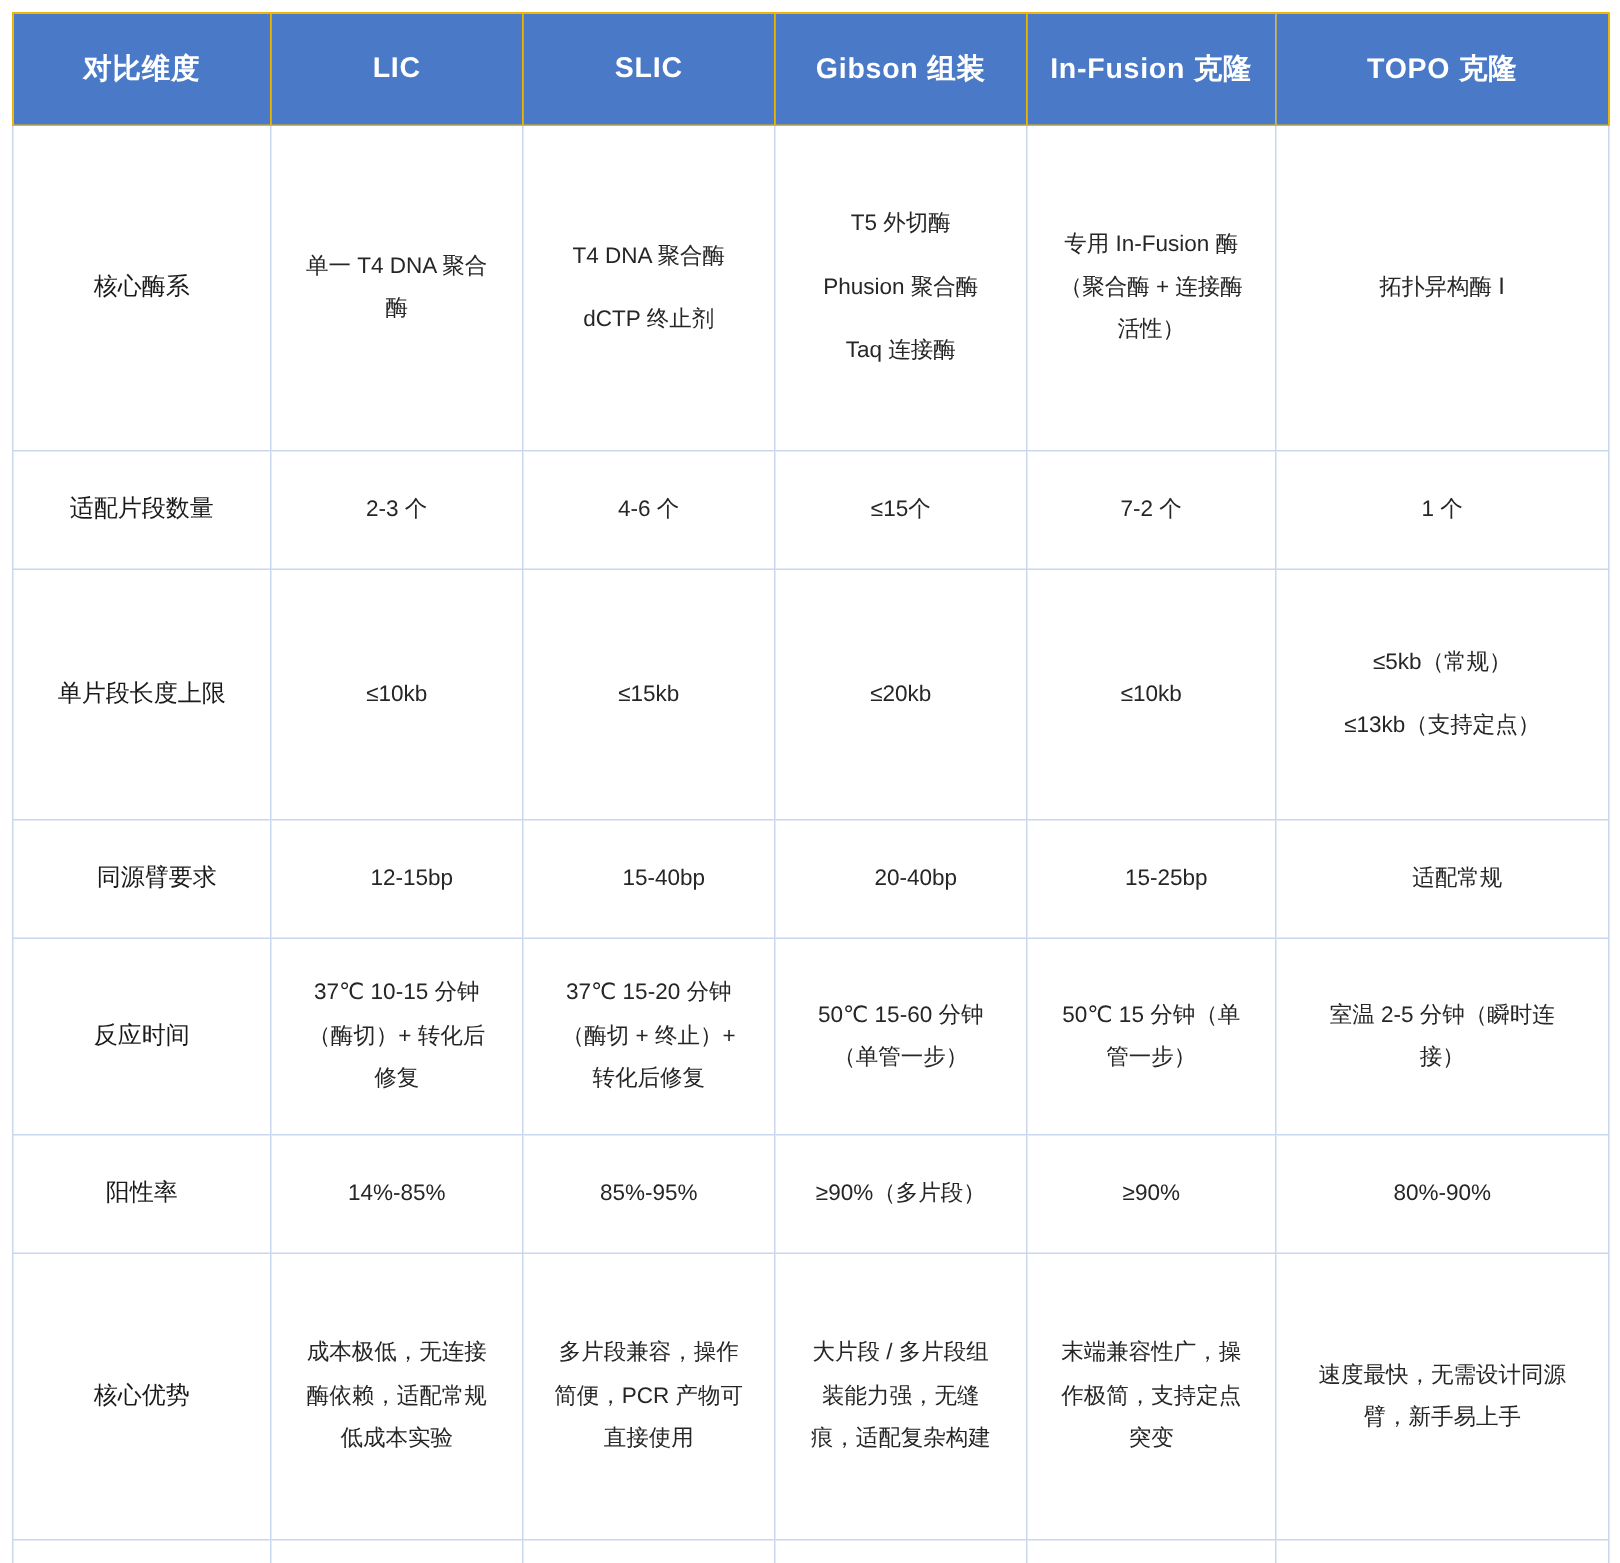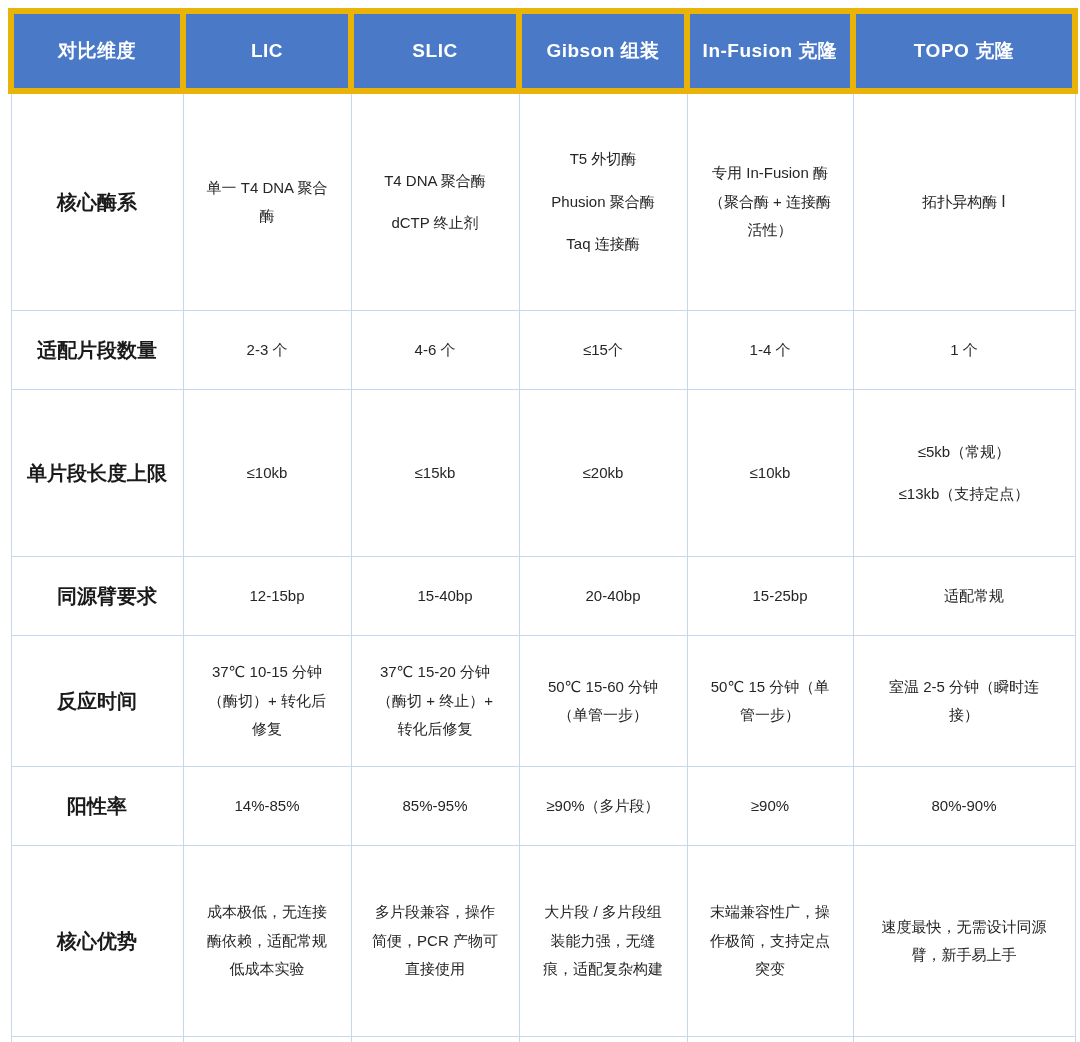--- a/index.html
+++ b/index.html
@@ -32,37 +32,36 @@
   table.compare col.c5 { width: 222px; }
 
   thead th {
     background: #4a7ac7;
     color: #ffffff;
     font-size: 19px;
     font-weight: bold;
     height: 66px;
     text-align: center;
     vertical-align: middle;
-    border: 6px solid #eab308;
+    border: 1px solid #eab308;
     padding: 4px 6px;
     letter-spacing: 0.5px;
   }
   tbody td {
     border: 1px solid #c9d7ee;
     text-align: center;
     vertical-align: middle;
     font-size: 15px;
     line-height: 1.9;
     padding: 10px 12px;
     color: #262626;
   }
   tbody td.dim {
-    font-size: 20px;
+    font-size: 16px;
     color: #1a1a1a;
-    font-weight: bold;
   }
   tbody td .line {
     display: block;
   }
   tbody td .gap {
     display: block;
     height: 14px;
   }
   tbody tr.r-enzyme td { height: 196px; }
   tbody tr.r-frag td { height: 58px; }
@@ -129,21 +128,21 @@
         <td>
             <span class="line">2-3 个</span>
           </td>
         <td>
             <span class="line">4-6 个</span>
           </td>
         <td>
             <span class="line">≤15个</span>
           </td>
         <td>
-            <span class="line">1-4 个</span>
+            <span class="line">7-2 个</span>
           </td>
         <td>
             <span class="line">1 个</span>
           </td>
       </tr>
       <tr class="r-len">
         <td class="dim">单片段长度上限</td>
         <td>
             <span class="line">≤10kb</span>
           </td>

